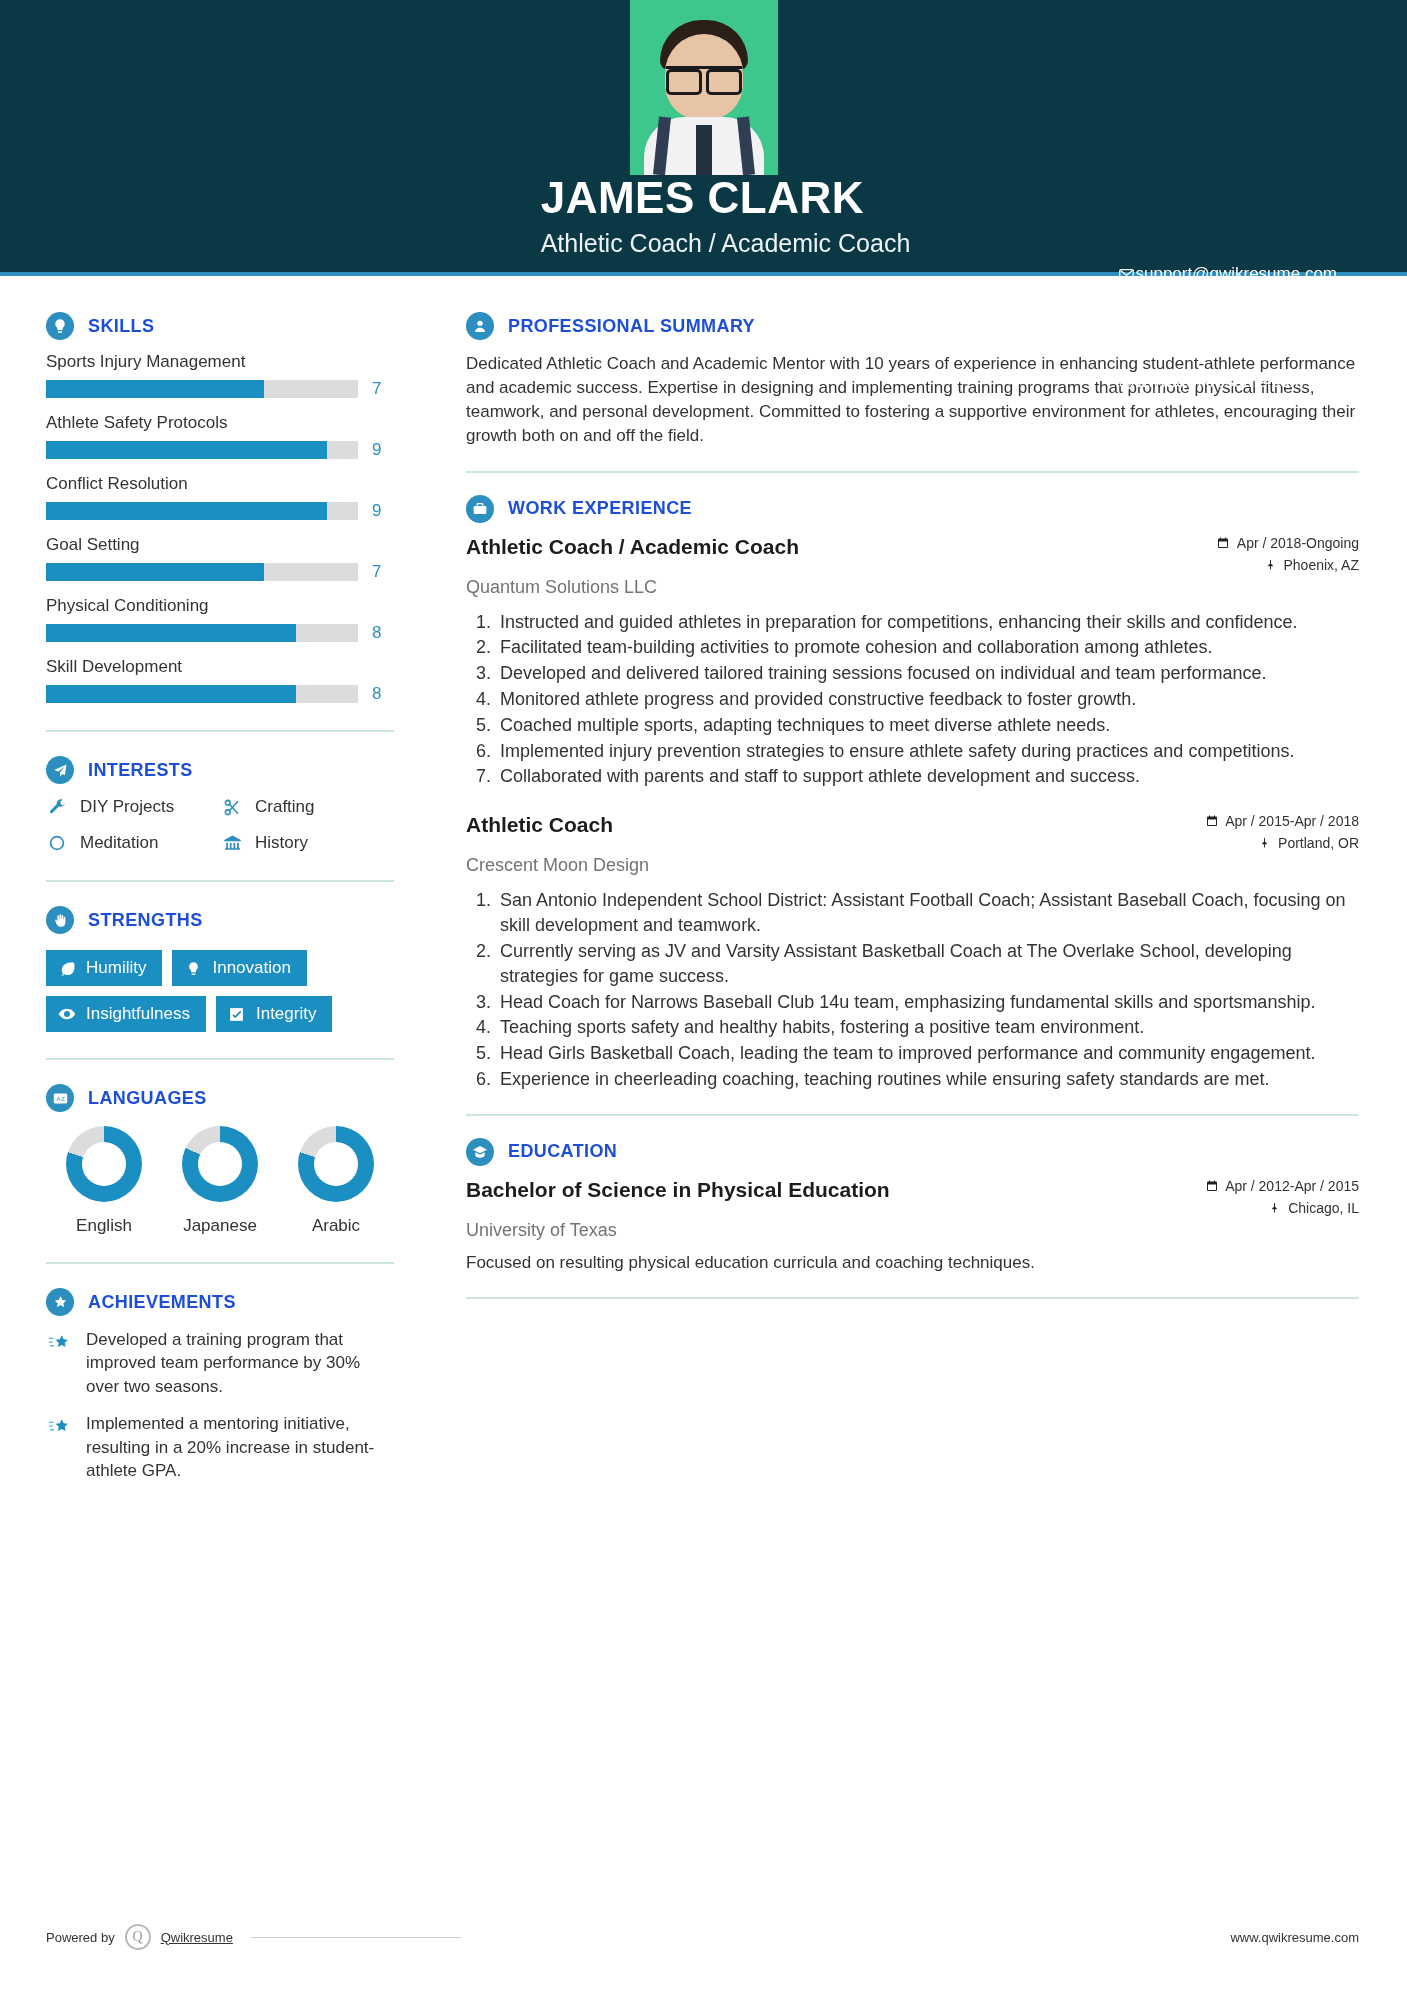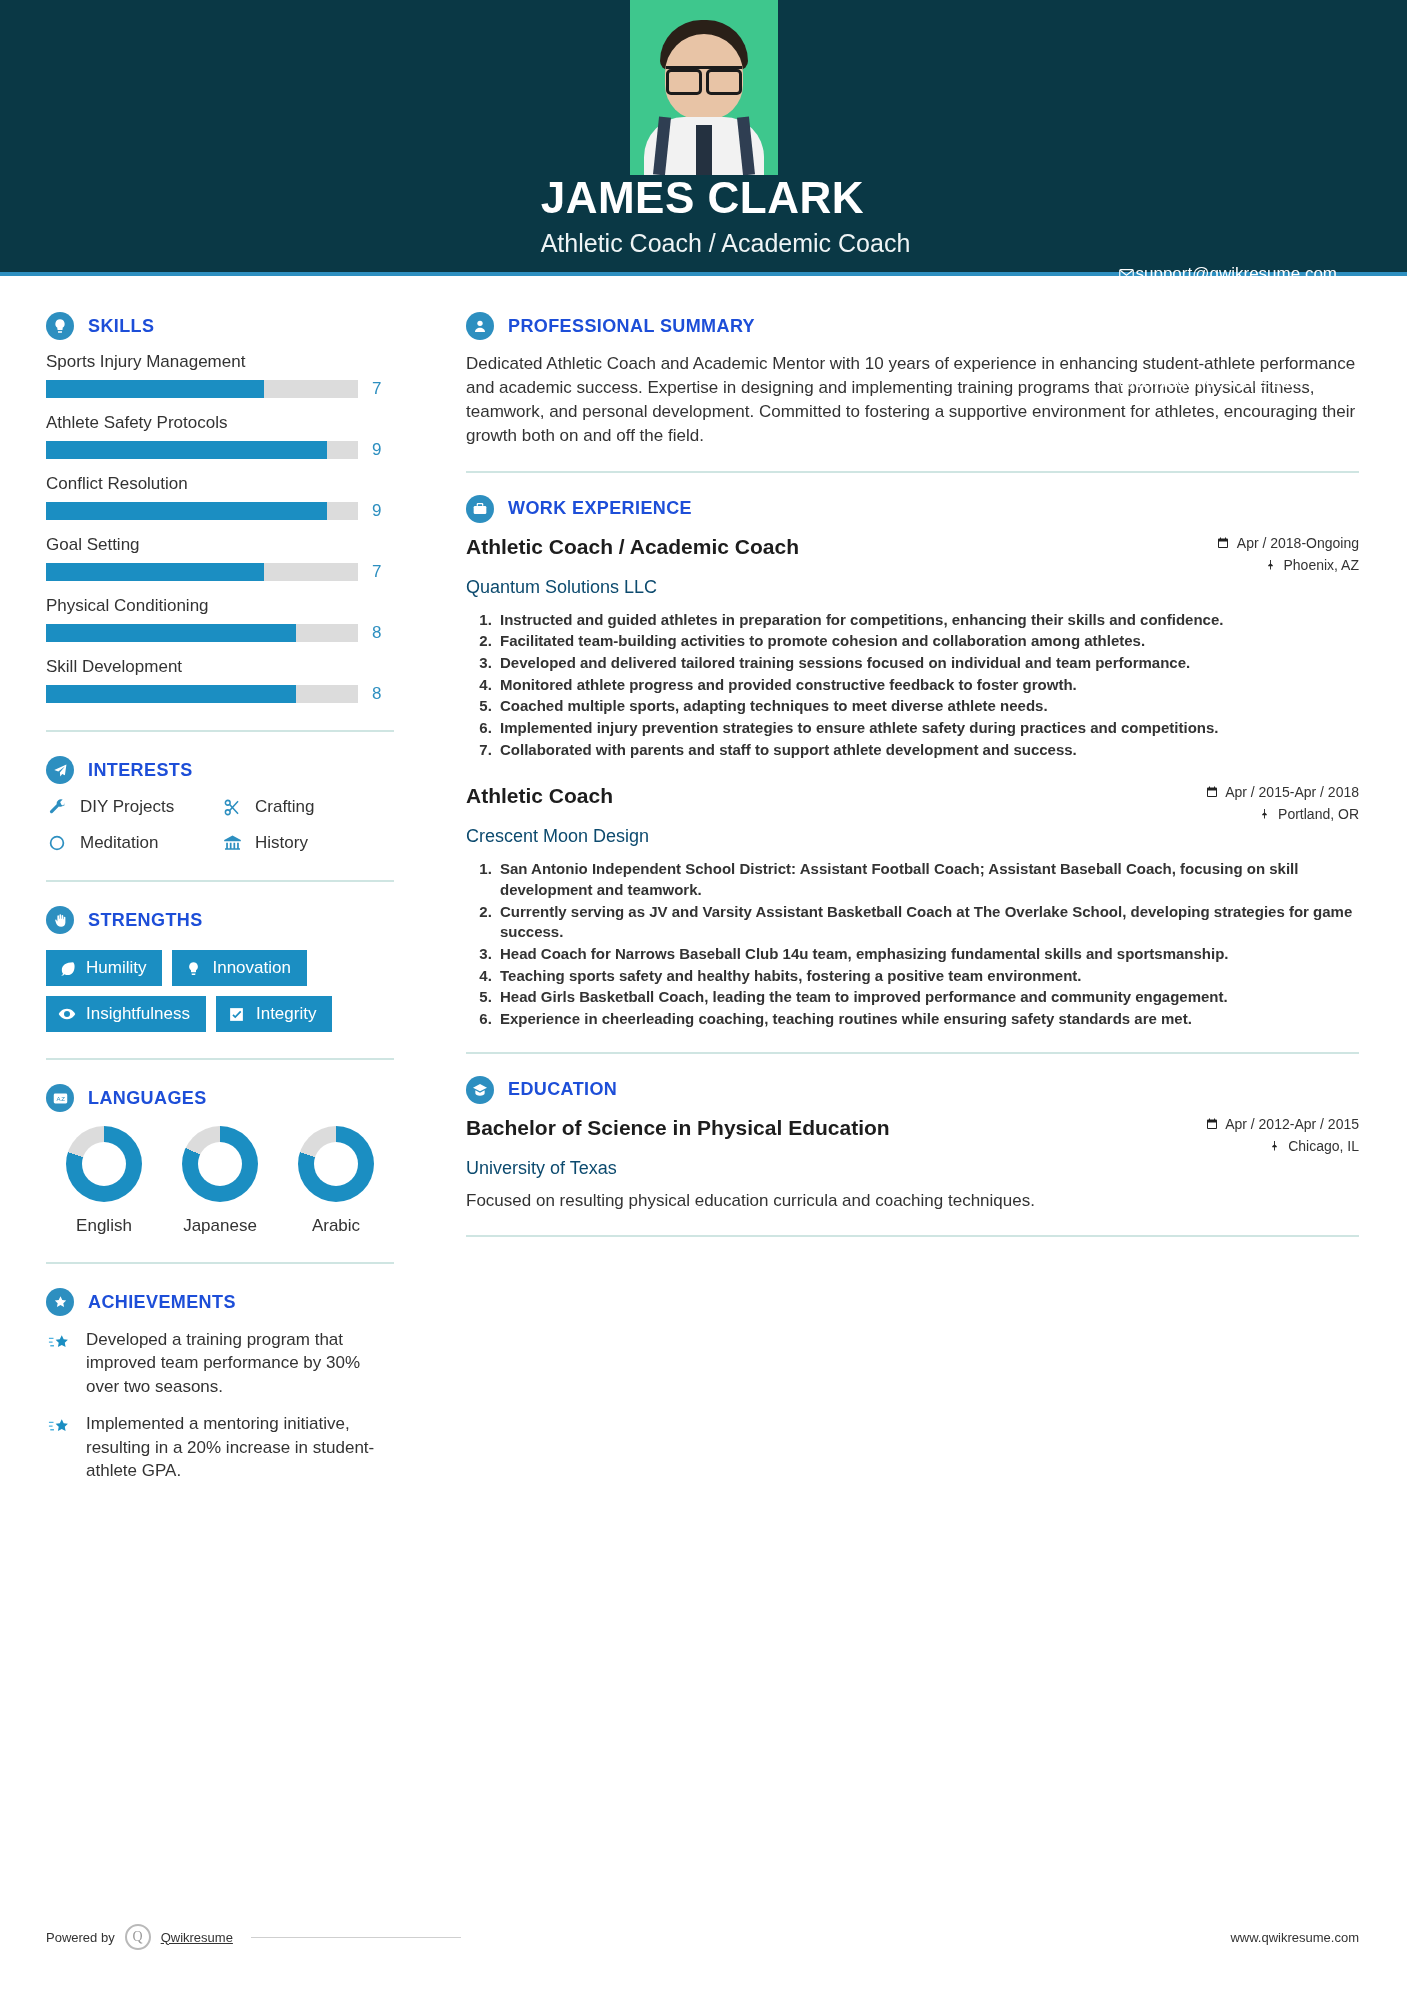--- a/index.html
+++ b/index.html
@@ -222,29 +222,28 @@
   .job { margin-bottom: 6px; }
   .job-top {
     display: flex; justify-content: space-between; align-items: flex-start;
   }
   .job-title { font-size: 21px; font-weight: 700; color: #1d1d1d; }
   .job-meta { text-align: right; font-size: 14px; color:#333; white-space:nowrap; }
   .job-meta .m { display:flex; align-items:center; gap:7px; justify-content:flex-end; margin-bottom:6px;}
   .job-meta .m:last-child{margin-bottom:0;}
   .job-meta .mi { width:13px;height:13px;display:flex;align-items:center;justify-content:center;flex:none;}
   .job-company {
-    font-size: 18px; color: #0c4a6e; margin-top: 4px;
+    font-size: 18px; color: #737373; margin-top: 4px;
   }
   ol.bullets {
     margin: 12px 0 0 0;
     padding-left: 30px;
-    font-size: 15px;
+    font-size: 18px;
     line-height: 1.38;
     color:#333;
-    font-weight:bold;
   }
   ol.bullets li { margin-bottom: 1px; padding-left: 4px; }
 
   .edu-desc { font-size: 17px; line-height:1.42; color:#333; margin-top: 10px; }
 
   
   .footer {
     position: absolute;
     left: 0; right: 0; bottom: 40px;
     display: flex; align-items: center;

